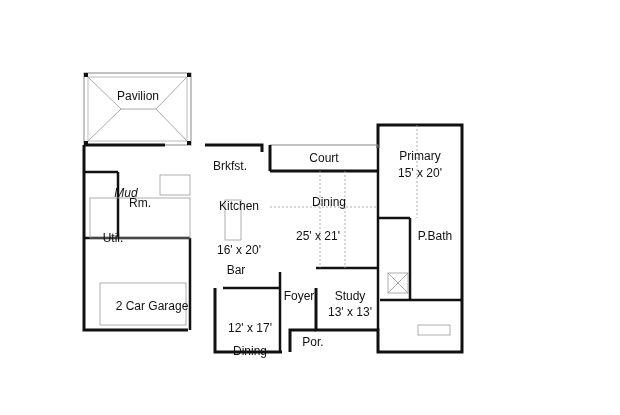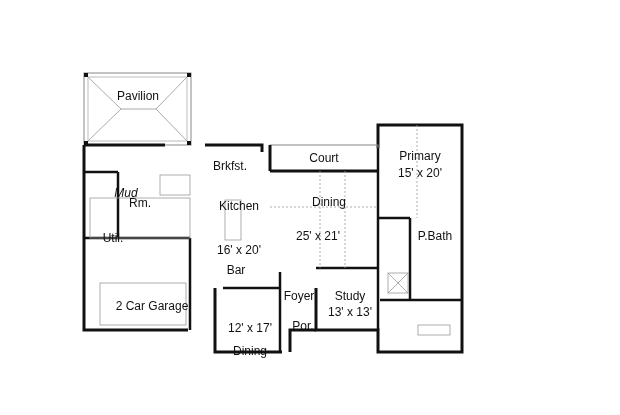--- a/index.html
+++ b/index.html
@@ -85,13 +85,13 @@
 <div class="lbl ctr" style="left:113px;top:192px;margin-top:40px;">Util.</div>
 <div class="lbl ctr" style="left:126px;top:187px;font-style:italic;">Mud</div>
 <div class="lbl ctr" style="left:140px;top:197px;">Rm.</div>
 <div class="lbl ctr" style="left:152px;top:261px;margin-top:39px;">2 Car Garage</div>
 <div class="lbl ctr" style="left:236px;top:264px;">Bar</div>
 <div class="lbl ctr" style="left:250px;top:305px;margin-top:40px;">Dining</div>
 <div class="lbl ctr" style="left:250px;top:322px;">12' x 17'</div>
 <div class="lbl ctr" style="left:299px;top:290px;">Foyer</div>
 <div class="lbl ctr" style="left:350px;top:290px;">Study</div>
 <div class="lbl ctr" style="left:350px;top:306px;">13' x 13'</div>
-<div class="lbl ctr" style="left:303px;top:320px;">Por.</div>
+<div class="lbl ctr" style="left:303px;top:336px;padding-left:20px;">Por.</div>
 
 </body></html>

